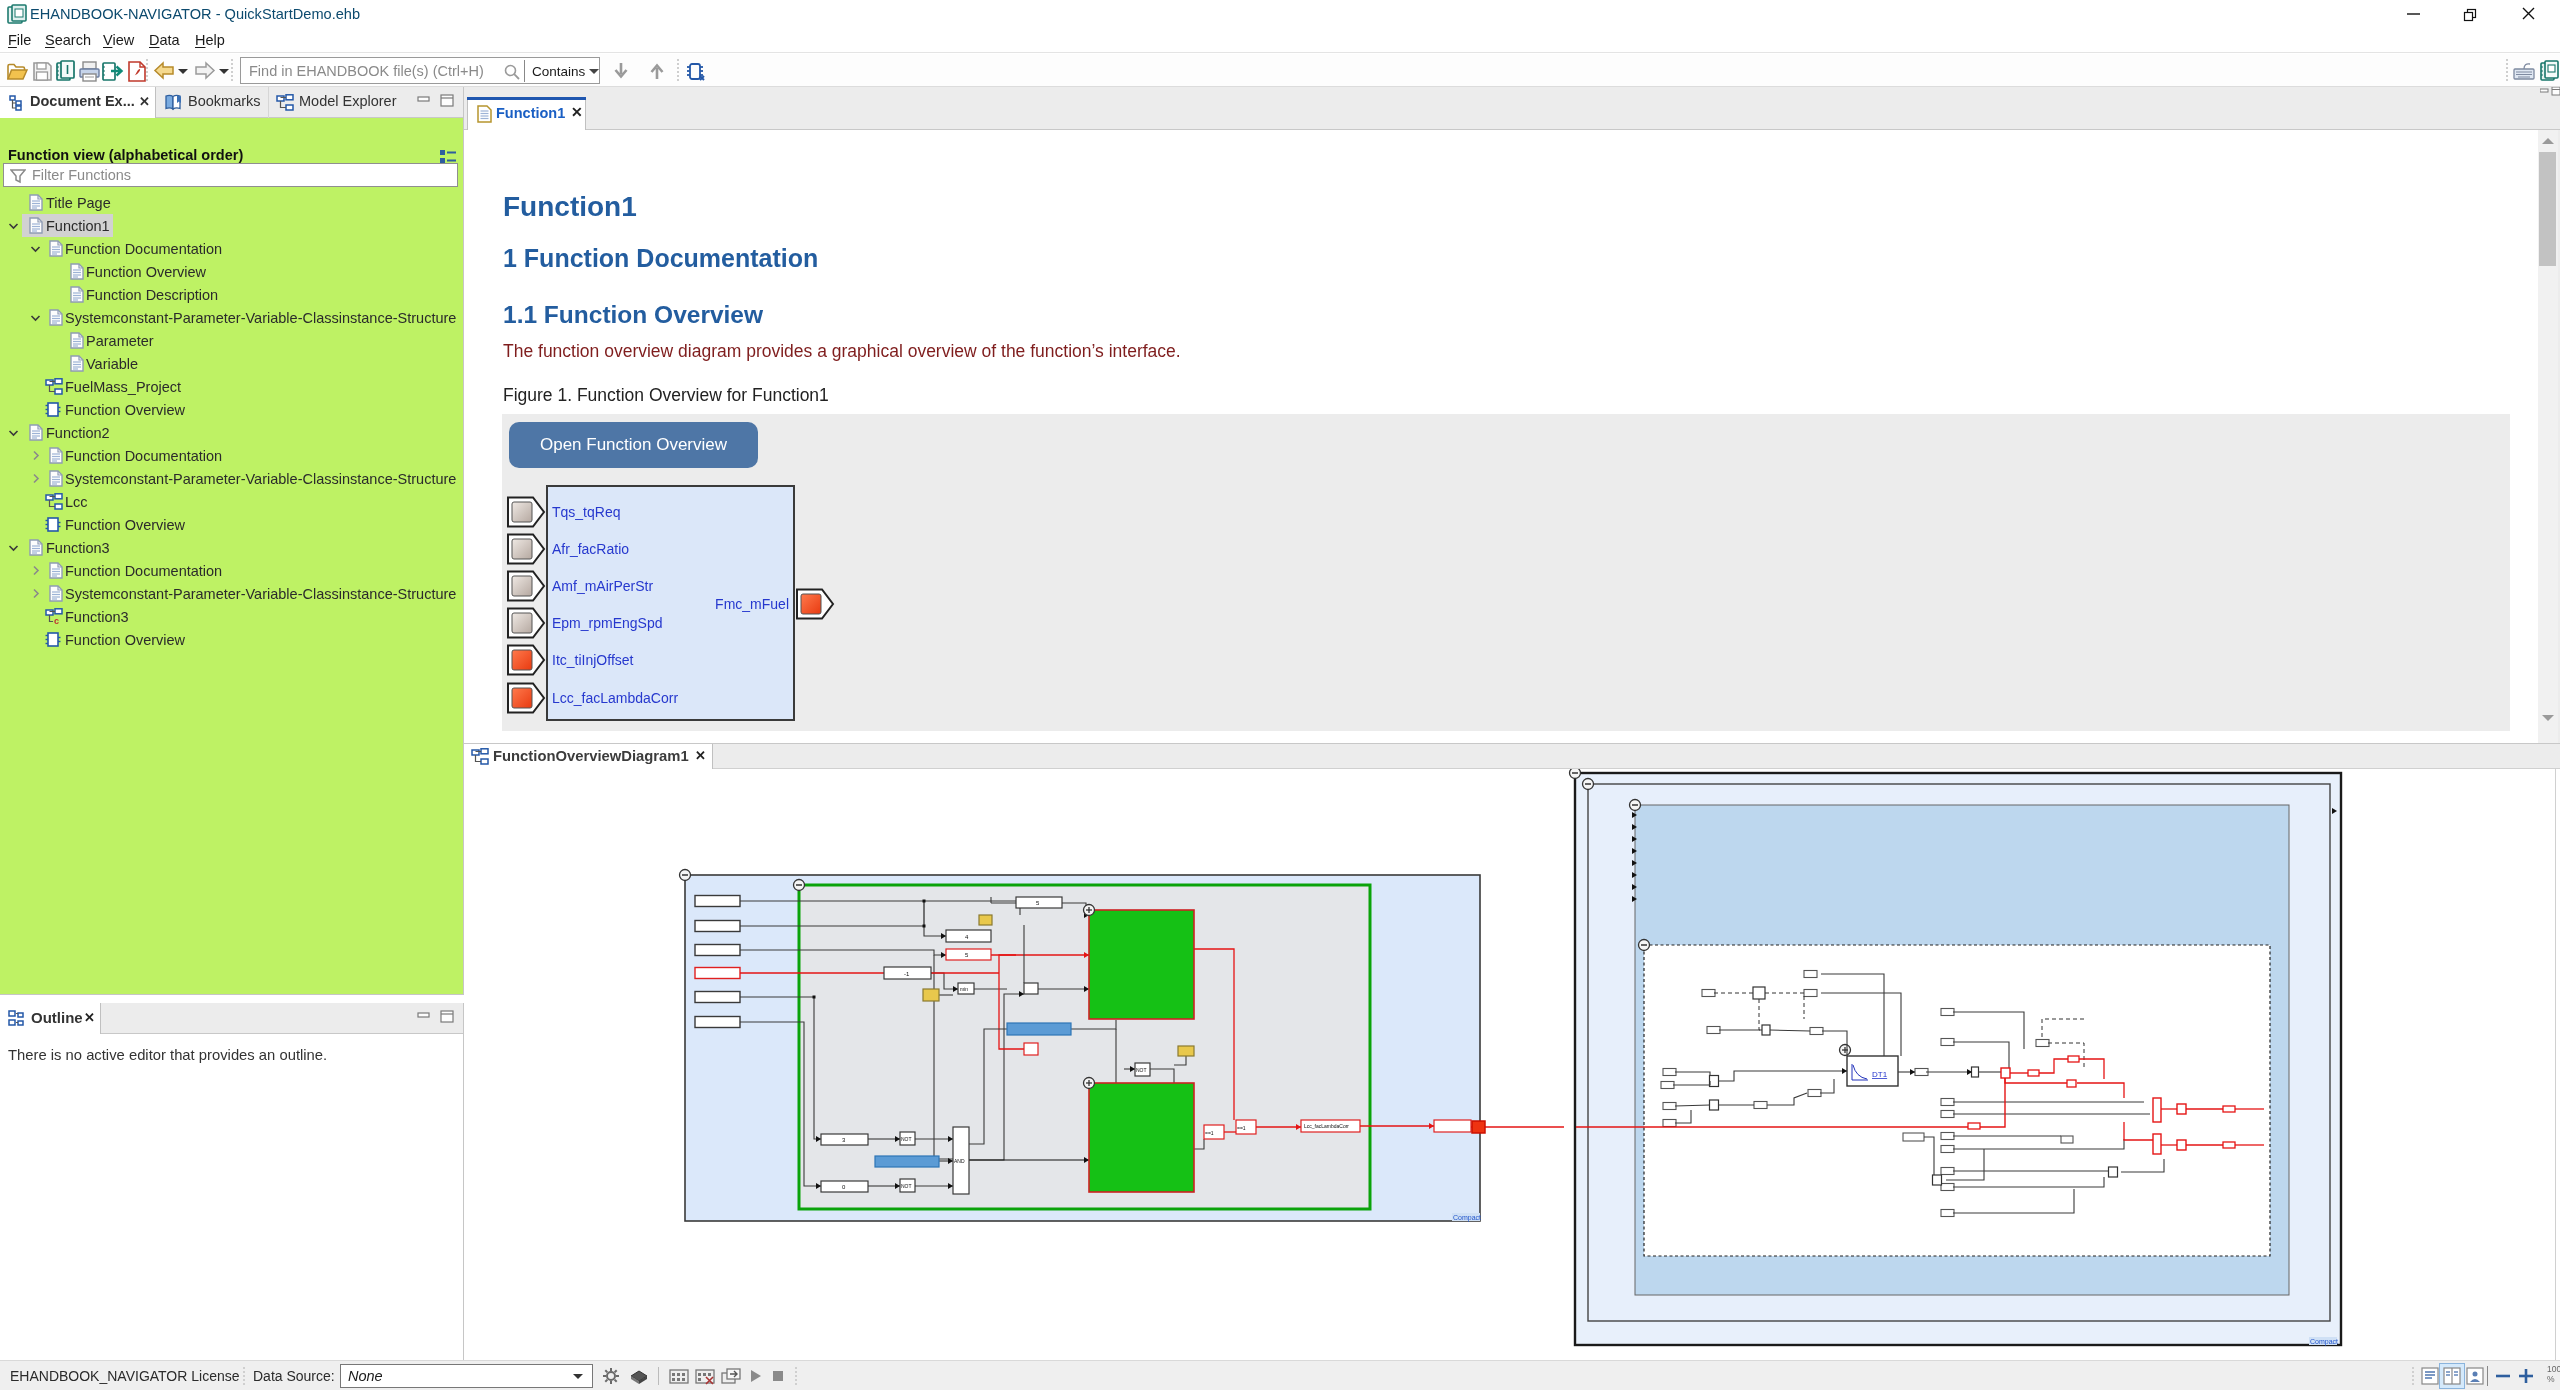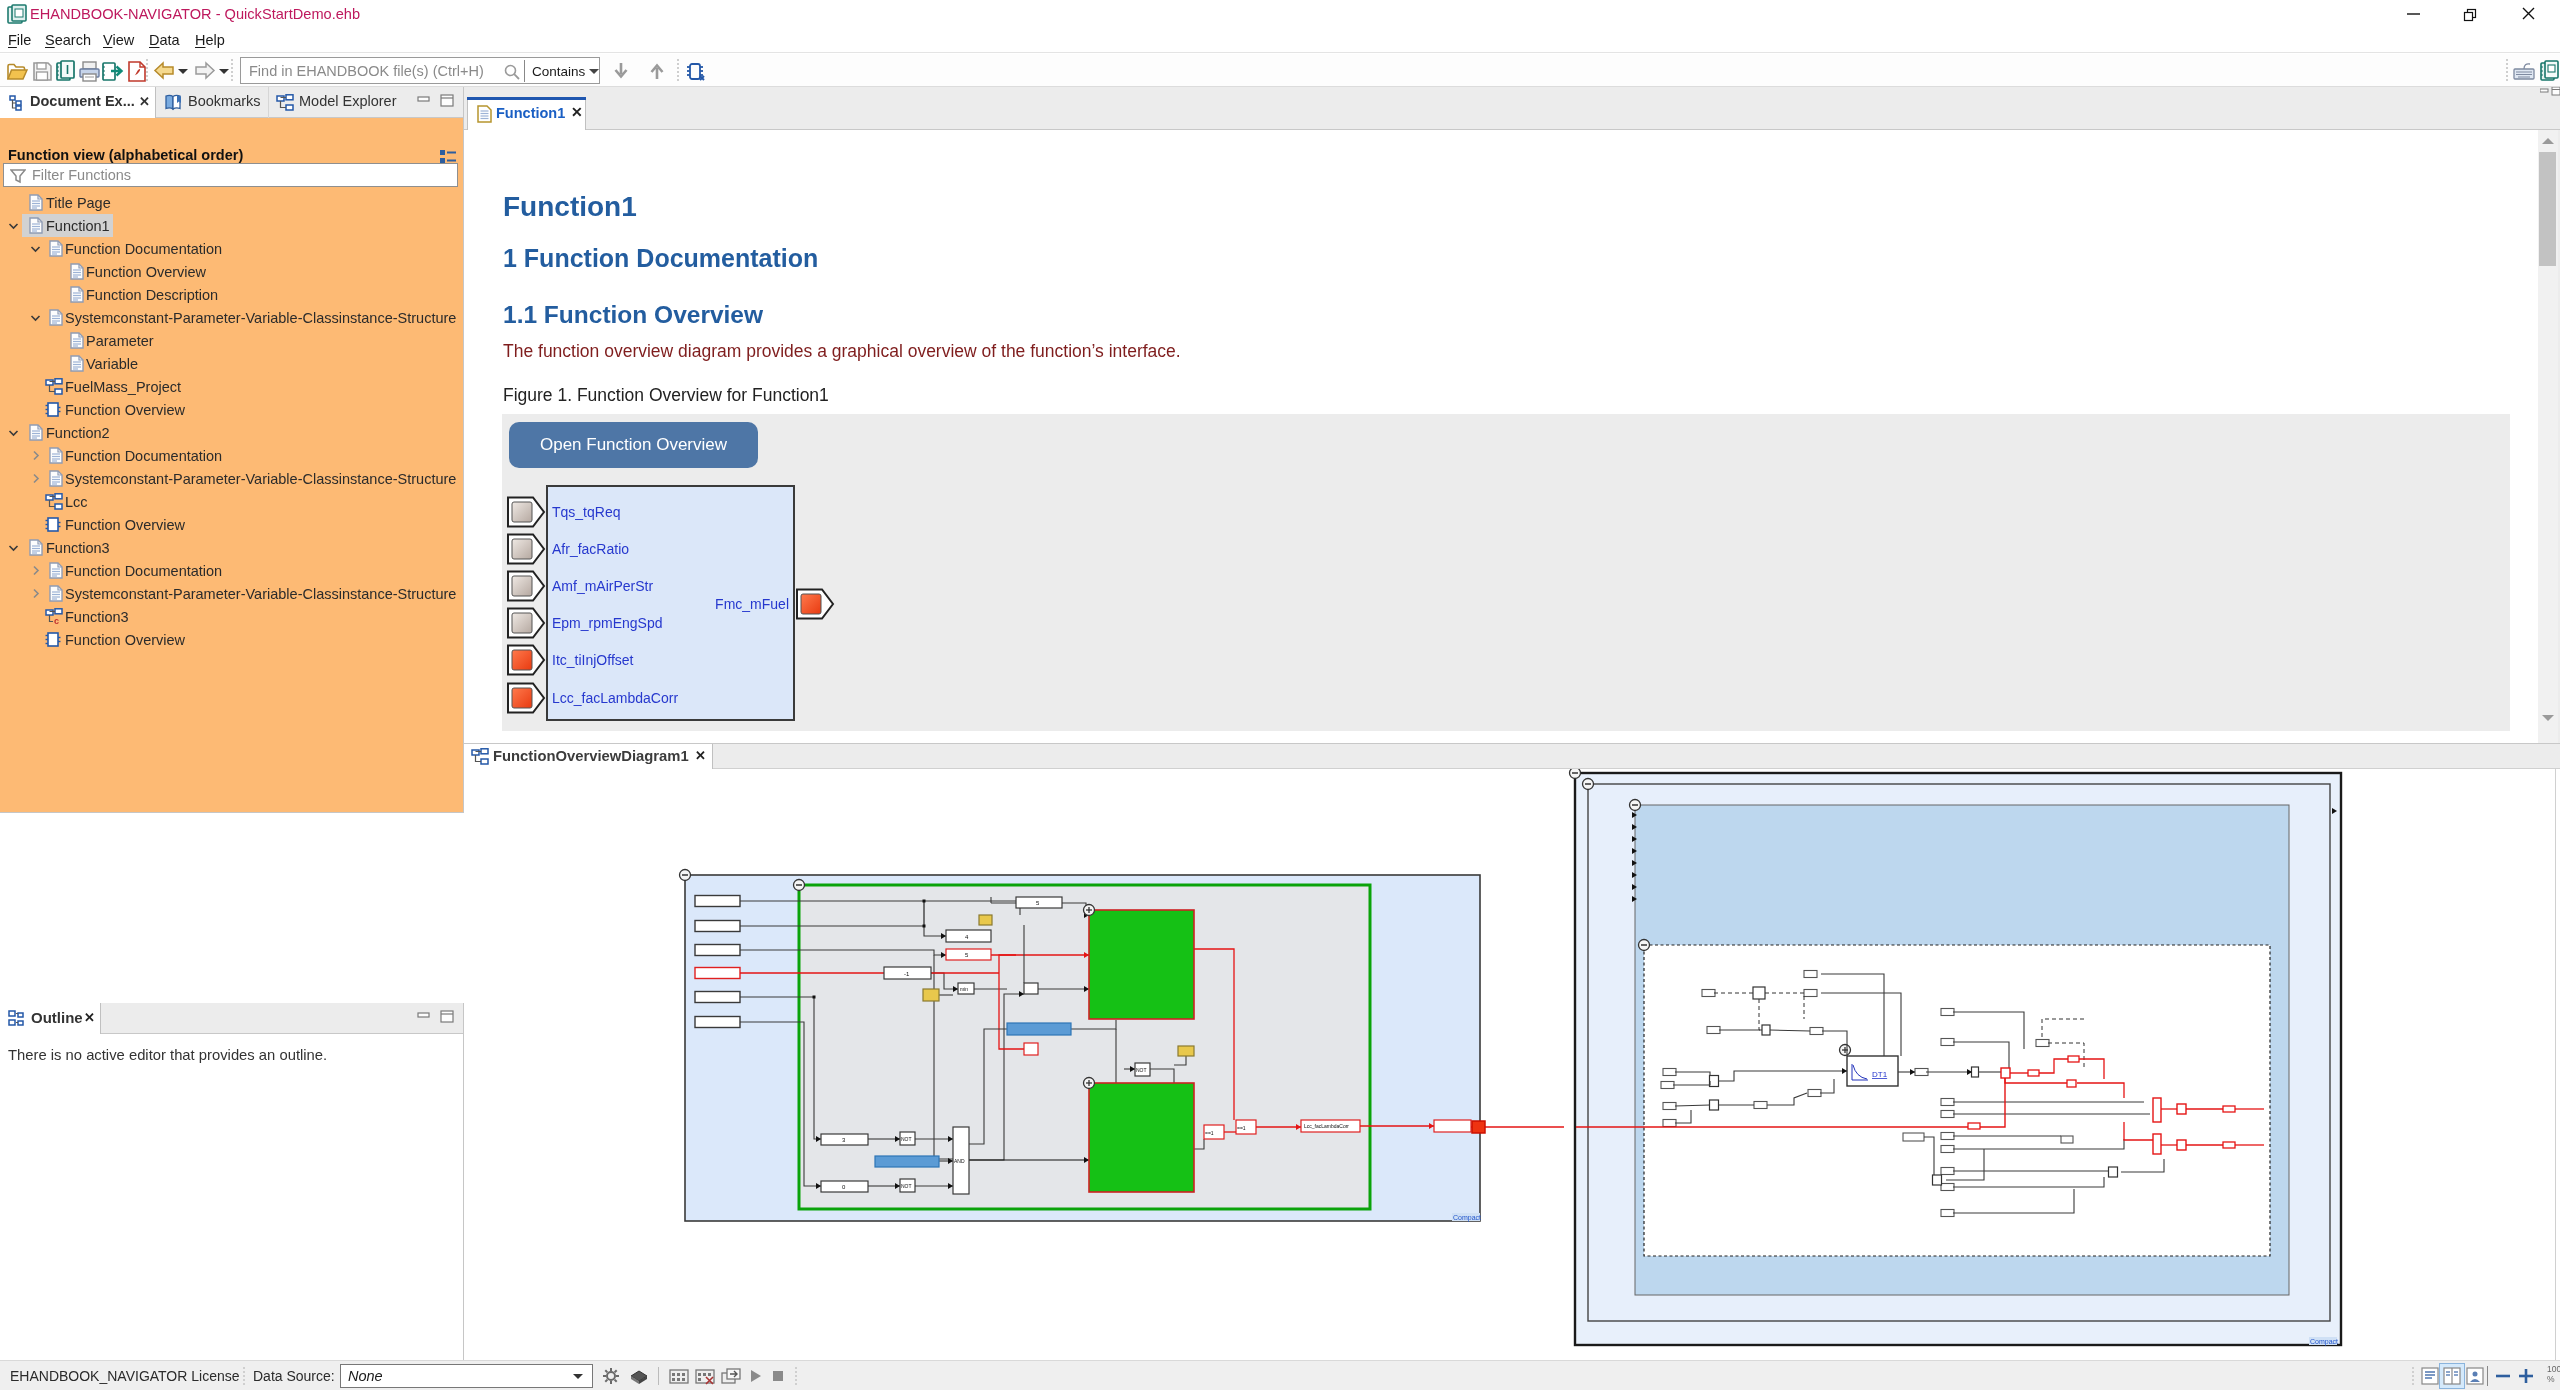--- a/index.html
+++ b/index.html
@@ -2,36 +2,36 @@
 <html><head>
 <meta charset="utf-8">
 <style>
 * { margin:0; padding:0; box-sizing:border-box; }
 html,body { width:2560px; height:1390px; overflow:hidden; background:#fff;
   font-family:"Liberation Sans", sans-serif; }
 svg { display:block; }
 .abs { position:absolute; }
 
 #titlebar { position:absolute; left:0; top:0; width:2560px; height:28px; background:#fff; }
-#titlebar .title { position:absolute; left:30px; top:6px; font-size:14.6px; color:#be185d; }
+#titlebar .title { position:absolute; left:30px; top:6px; font-size:14.6px; color:#0c4a6e; }
 
 #menubar { position:absolute; left:0; top:28px; width:2560px; height:25px; background:#fff; border-bottom:1px solid #e4e4e4; font-size:14.5px; color:#1a1a1a; }
 #menubar span { position:absolute; top:4px; }
 #menubar u { text-decoration:underline; text-underline-offset:2px; }
 
 #toolbar { position:absolute; left:0; top:54px; width:2560px; height:33px; background:#fdfdfd; border-bottom:1px solid #dcdcdc; }
 .vsep { position:absolute; top:5px; width:0; height:22px; border-left:2px dotted #cfcfcf; }
 #searchbox { position:absolute; left:240px; top:3px; width:360px; height:27px; border:1px solid #9a9a9a; background:#fff; }
 #searchbox .ph { position:absolute; left:8px; top:5px; font-size:14.5px; color:#8a8a8a; }
 #searchbox .contains { position:absolute; left:291px; top:6px; font-size:13.5px; color:#1a1a1a; }
 #searchbox .dar { position:absolute; left:348px; top:11px; width:0; height:0; border:5px solid transparent; border-top-color:#444; }
 #searchbox .sep2 { position:absolute; left:283px; top:2px; height:22px; border-left:1px solid #888; }
 .tbi { position:absolute; top:6px; }
 
-#leftpanel { position:absolute; left:0; top:87px; width:464px; height:726px; background:#fdba74; border-bottom:1px solid #c6c6c6; }
+#leftpanel { position:absolute; left:0; top:87px; width:464px; height:908px; background:#bef264; border-bottom:1px solid #c6c6c6; }
 #leftpanel .pborder { position:absolute; right:0; top:0; width:1px; height:100%; background:#c6c6c6; }
 .tabbar { position:absolute; left:0; top:0; width:463px; height:31px; background:#ececec; border-bottom:1px solid #c8c8c8; }
 .ltab { position:absolute; top:0; height:31px; font-size:14.5px; color:#333; white-space:nowrap; }
 #fvhead { position:absolute; left:8px; top:60px; font-size:14.5px; font-weight:bold; color:#111; }
 #filter { position:absolute; left:3px; top:76px; width:455px; height:24px; border:1px solid #8f8f8f; background:#fff; }
 #filter span { position:absolute; left:28px; top:3px; font-size:14.5px; color:#8a8a8a; }
 #tree { position:absolute; left:0; top:104px; width:463px; height:700px; overflow:hidden; }
 .trow { position:absolute; height:23px; font-size:14.5px; color:#2b2b2b; white-space:nowrap; width:100%; }
 .trow .lbl { position:absolute; top:4px; }
 .trow svg { position:absolute; }

